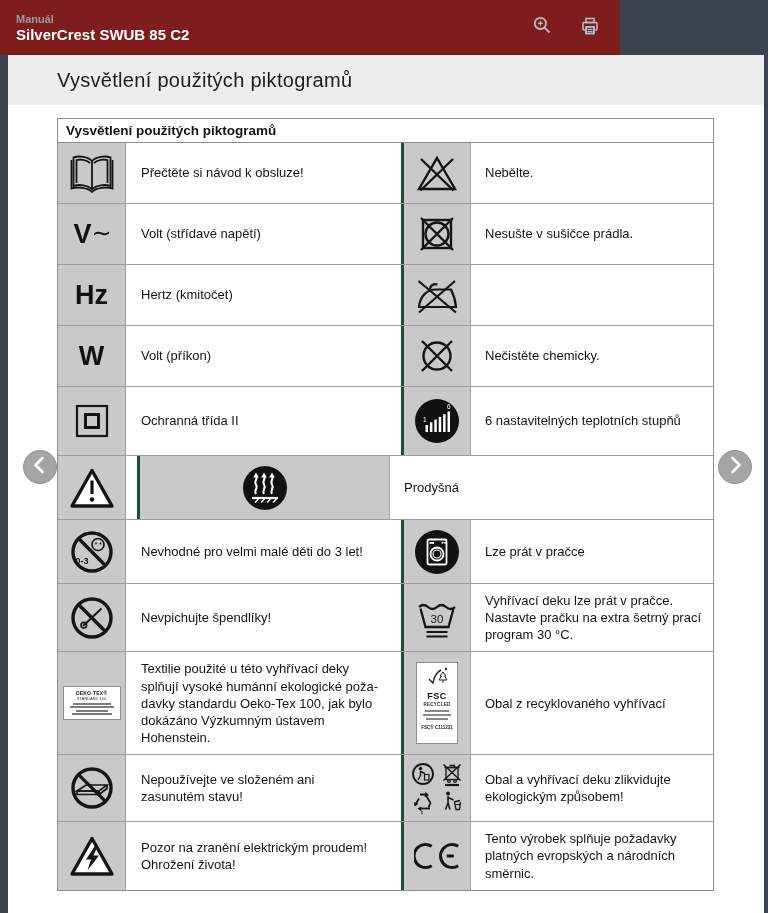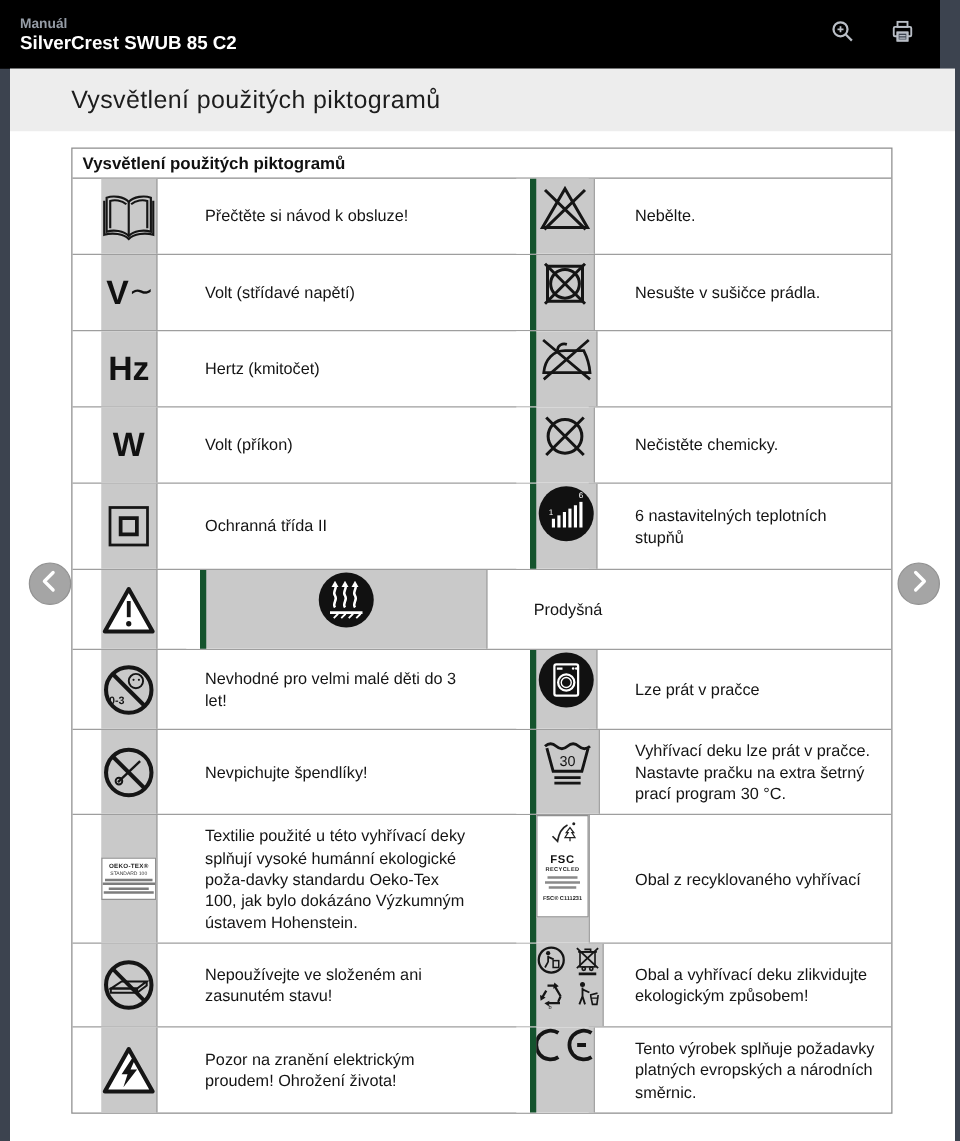--- a/index.html
+++ b/index.html
@@ -1,40 +1,40 @@
 <!DOCTYPE html>
 <html><head>
 <meta charset="utf-8">
 <style>
   * { margin:0; padding:0; box-sizing:border-box; }
   html,body { width:768px; height:913px; overflow:hidden; }
   body { font-family:"Liberation Sans", sans-serif; background:#3c434f; position:relative; }
 
   
-  .appbar { position:absolute; left:0; top:0; width:752px; height:55px; background:#000000; display:flex; align-items:center; }
+  .appbar { position:absolute; left:0; top:0; width:620px; height:55px; background:#7f1d1d; display:flex; align-items:center; }
   .appbar-titles { padding-left:16px; flex:1; }
   .appbar-kicker { font-size:11px; color:#959ca6; font-weight:700; line-height:14px; }
   .appbar-title { font-size:15px; color:#ffffff; font-weight:700; line-height:18px; }
   .appbar-actions { display:flex; align-items:center; gap:24px; padding-right:18px; }
   .iconbtn { width:24px; height:24px; display:flex; align-items:center; justify-content:center; cursor:pointer; }
 
   
   .sheet { position:absolute; left:8px; top:55px; width:756px; height:858px; background:#ffffff; }
   .titleband { background:#ededed; height:50px; display:flex; align-items:center; padding-left:49px; }
   .page-title { font-size:20px; color:#1d1d1d; font-weight:400; letter-spacing:.3px; }
 
   .ptable { margin:13px 0 0 49px; width:657px; border:1px solid #8d8d8d; background:#fff; }
   .thead { min-height:24px; display:flex; align-items:center; padding:2px 8px; font-size:13.5px; font-weight:700; color:#111; border-bottom:1px solid #8d8d8d; }
   .prow { display:grid; grid-template-columns:68px 264px 81px 1fr; border-bottom:1px solid #9e9e9e; }
   .prow:last-child { border-bottom:none; }
-  .cell { display:flex; align-items:center;margin-left:23px; }
+  .cell { display:flex; align-items:center; }
   .icon1 { background:#c9c9c9; border-right:1px solid #9e9e9e; justify-content:center; }
   .text1 { padding:8px 10px 8px 15px; font-size:13px; line-height:1.32; color:#141414; }
   .icon2 { background:#fff; padding-left:11px; }
-  .gblock { align-self:stretch; flex:1; background:#c9c9c9; border-left:5px solid #14532d; border-right:1px solid #a3a3a3; display:flex; align-items:flex-start; justify-content:center; }
+  .gblock { align-self:stretch; flex:1; background:#c9c9c9; border-left:3px solid #14532d; border-right:1px solid #a3a3a3; display:flex; align-items:center; justify-content:center; }
   .text2 { padding:8px 10px 8px 14px; font-size:13px; line-height:1.32; color:#141414; }
   
   #rows .prow:nth-child(1){min-height:61px}
   #rows .prow:nth-child(2){min-height:61px}
   #rows .prow:nth-child(3){min-height:61px}
   #rows .prow:nth-child(4){min-height:61px}
   #rows .prow:nth-child(5){min-height:69px}
   #rows .prow:nth-child(6){min-height:64px}
   #rows .prow:nth-child(7){min-height:64px}
   #rows .prow:nth-child(8){min-height:64px}

